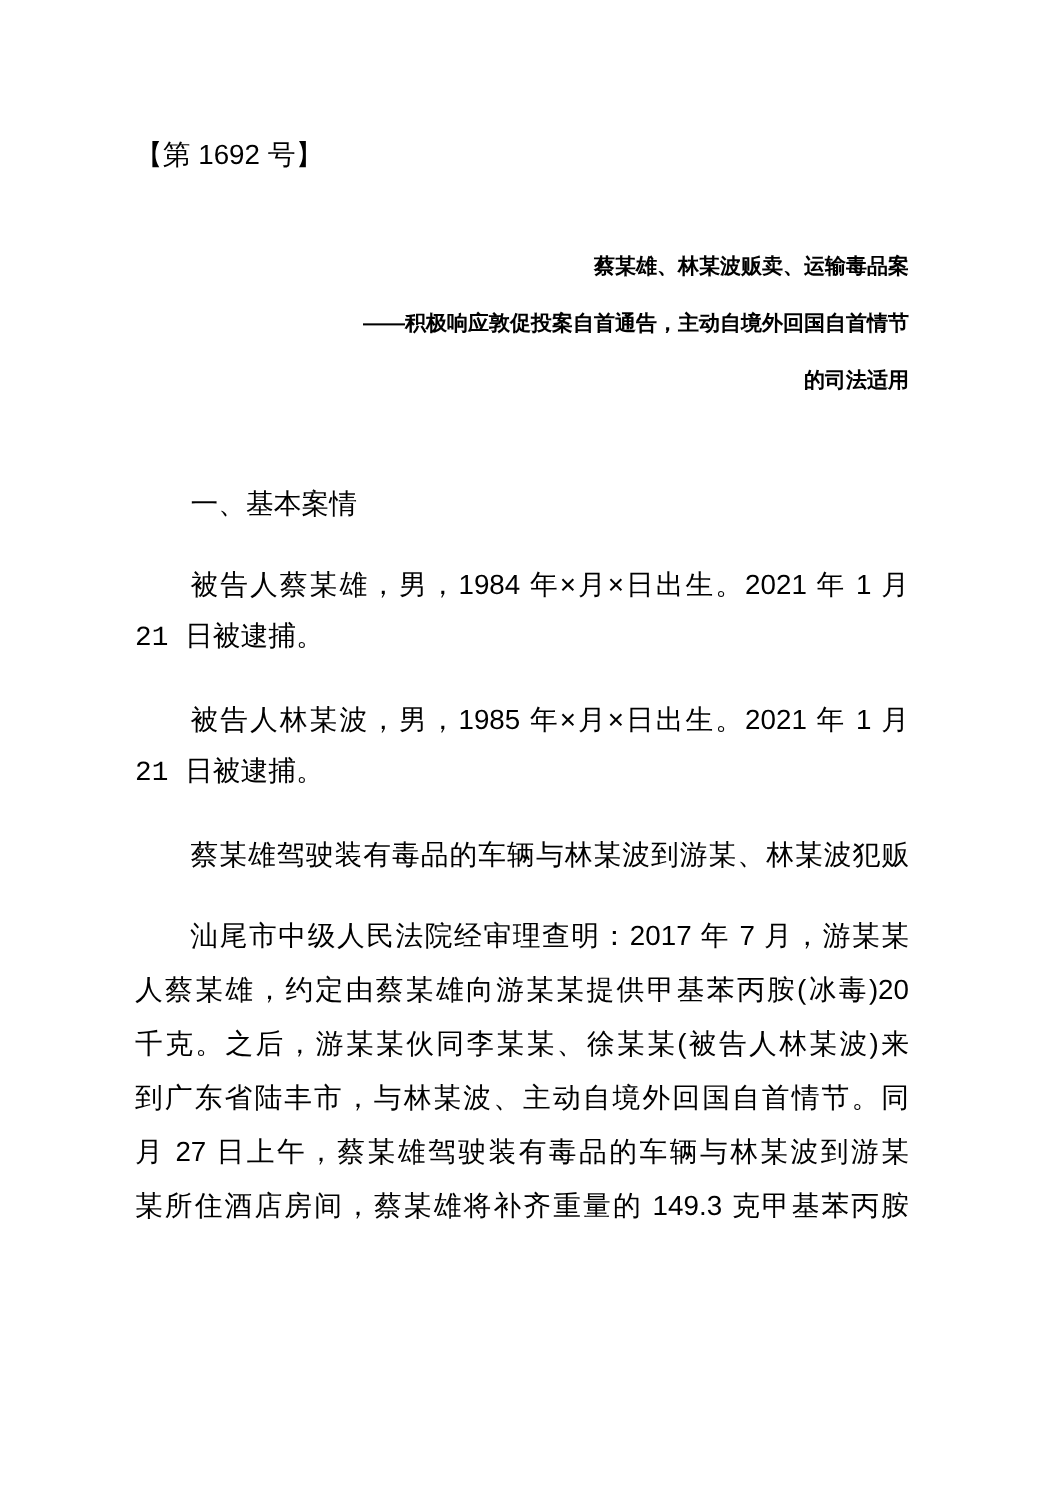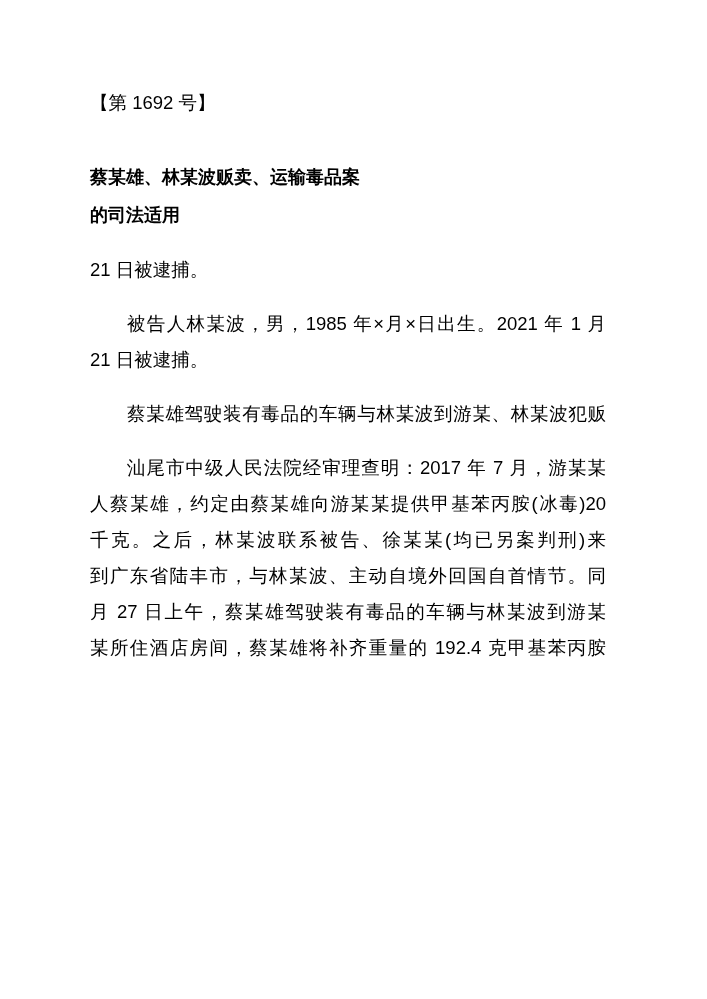--- a/index.html
+++ b/index.html
@@ -17,67 +17,70 @@
     width: 516px;
     font-size: 18.5px;
   }
   .doc-number {
     padding-top: 88px;
     line-height: 30px;
   }
   .title-block {
     margin-top: 40px;
     font-weight: 700;
-    font-size: 18px;
+    font-size: 14px;
     line-height: 38px;
-    text-align: left;
+    text-align: right;
   }
   .section-heading {
     margin-top: 46px;
     line-height: 36px;
     text-indent: 2em;
   }
   .para { margin-top: 18px; }
   .line {
     line-height: 36px;
     text-align: justify;
     text-align-last: justify;
   }
   .line.first { text-indent: 2em; }
-  .line.lastline { text-align-last: left; }
+  .line.lastline { text-align-last: left; font-family: Liberation Mono, monospace; }
 </style>
 </head>
 <body>
 
 <div class="page">
   <div class="content">
 
     <div class="doc-number">【第 1692 号】</div>
 
     <div class="title-block">
       <div class="title-line">蔡某雄、林某波贩卖、运输毒品案</div>
+      <div class="title-line">——积极响应敦促投案自首通告，主动自境外回国自首情节</div>
       <div class="title-line">的司法适用</div>
     </div>
 
+    <div class="section-heading">一、基本案情</div>
 
     <div>
         <div class="para">
+          <div class="line first">被告人蔡某雄，男，1984 年×月×日出生。2021 年 1 月</div>
           <div class="line lastline">21 日被逮捕。</div>
         </div>
         <div class="para">
           <div class="line first">被告人林某波，男，1985 年×月×日出生。2021 年 1 月</div>
           <div class="line lastline">21 日被逮捕。</div>
         </div>
         <div class="para">
           <div class="line first">蔡某雄驾驶装有毒品的车辆与林某波到游某、林某波犯贩</div>
         </div>
         <div class="para">
           <div class="line first">汕尾市中级人民法院经审理查明：2017 年 7 月，游某某</div>
           <div class="line">人蔡某雄，约定由蔡某雄向游某某提供甲基苯丙胺(冰毒)20</div>
-          <div class="line">千克。之后，林某波联系被告、徐某某(均已另案判刑)来</div>
+          <div class="line">千克。之后，游某某伙同李某某、徐某某(被告人林某波)来</div>
           <div class="line">到广东省陆丰市，与林某波、主动自境外回国自首情节。同</div>
           <div class="line">月 27 日上午，蔡某雄驾驶装有毒品的车辆与林某波到游某</div>
-          <div class="line">某所住酒店房间，蔡某雄将补齐重量的 192.4 克甲基苯丙胺</div>
+          <div class="line">某所住酒店房间，蔡某雄将补齐重量的 149.3 克甲基苯丙胺</div>
         </div>
       </div>
 
   </div>
 </div>
 
 </body></html>

